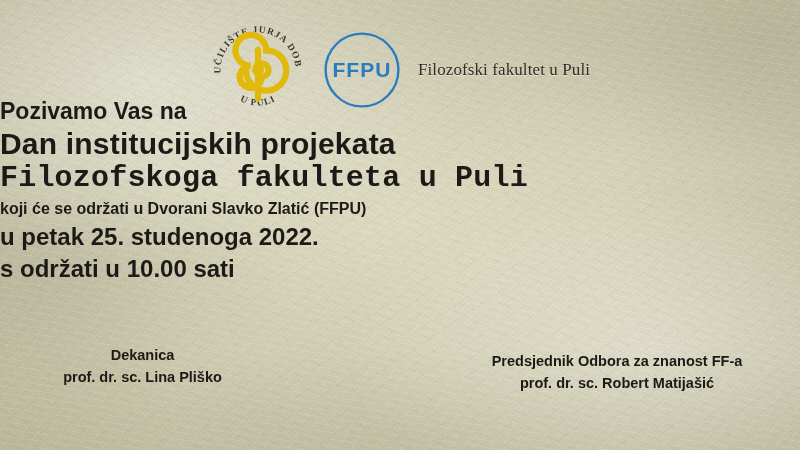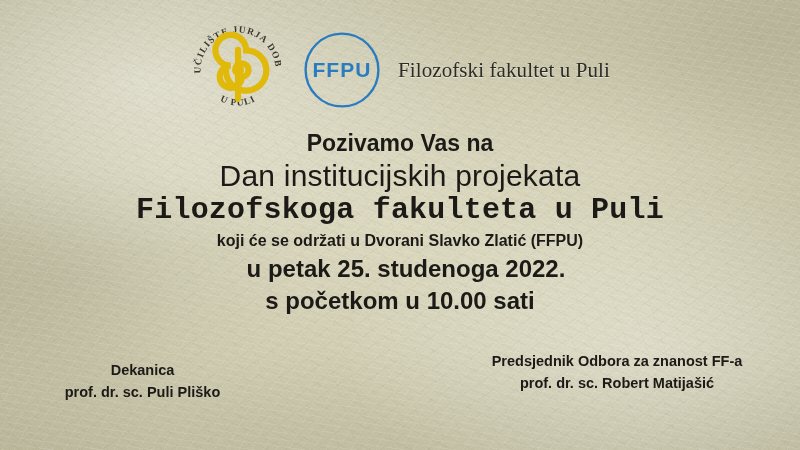--- a/index.html
+++ b/index.html
@@ -62,55 +62,55 @@
     width: 100%;
     display: flex;
     align-items: center;
     justify-content: center;
     gap: 14px;
   }
   .uni-logo { width: 96px; height: 96px; display: block; }
   .ffpu-logo { width: 84px; height: 84px; display: block; }
   .faculty-name {
     font-family: "Liberation Serif", serif;
-    font-size: 21px;
+    font-size: 17px;
     color: #2c2b26;
     letter-spacing: .1px;
     white-space: nowrap;
     margin-left: 0;
     text-shadow: 0 1px 0 rgba(255,255,250,.5);
   }
 
   
   .main {
     position: absolute;
-    top: 132px;
+    top: 100px;
     left: 0;
     width: 100%;
-    text-align: center;
+    text-align: left;
     color: #1c1a16;
   }
   .line { line-height: 1.0; white-space: nowrap; }
   .l-intro   { font-size: 23px; font-weight: 700; padding-bottom: 6px; }
-  .l-title1  { font-size: 30px; font-weight: 400; padding-bottom: 4px; letter-spacing: .2px; }
+  .l-title1  { font-size: 30px; font-weight: 700; padding-bottom: 4px; letter-spacing: .2px; }
   .l-title2  { font-size: 30px; font-weight: 700; padding-bottom: 8px; letter-spacing: .2px; font-family: Liberation Mono, monospace; }
   .l-where   { font-size: 16px; font-weight: 700; padding-bottom: 8px; }
-  .l-when    { font-size: 24px; font-weight: 700; padding-bottom: 8px; padding-left: 12px; }
+  .l-when    { font-size: 24px; font-weight: 700; padding-bottom: 8px; }
   .l-time    { font-size: 24px; font-weight: 700; }
 
   
   .sig {
     position: absolute;
     text-align: center;
     color: #1c1a16;
     font-size: 14.5px;
     font-weight: 700;
     line-height: 1.55;
   }
-  .sig-left  { left: 30px;  top: 359px; width: 225px; }
+  .sig-left  { left: 30px;  top: 344px; width: 225px; }
   .sig-right { right: 33px; top: 350px; width: 300px; }
   .sig .role { display: block; }
   .sig .person { display: block; }
 </style>
 </head>
 <body>
 
 <div id="poster">
 
   <div class="tex tex-a"></div>
@@ -151,26 +151,26 @@
 
       <div class="faculty-name">Filozofski fakultet u Puli</div>
     </div>
 
     <div class="main">
       <div class="line l-intro">Pozivamo Vas na</div>
       <div class="line l-title1">Dan institucijskih projekata</div>
       <div class="line l-title2">Filozofskoga fakulteta u Puli</div>
       <div class="line l-where">koji će se održati u Dvorani Slavko Zlatić (FFPU)</div>
       <div class="line l-when">u petak 25. studenoga 2022.</div>
-      <div class="line l-time">s početkom u 10.00 sati</div>
+      <div class="line l-time">s održati u 10.00 sati</div>
     </div>
 
     <div class="sig sig-left">
       <span class="role">Dekanica</span>
-      <span class="person">prof. dr. sc. Puli Pliško</span>
+      <span class="person">prof. dr. sc. Lina Pliško</span>
     </div>
 
     <div class="sig sig-right">
       <span class="role">Predsjednik Odbora za znanost FF-a</span>
       <span class="person">prof. dr. sc. Robert Matijašić</span>
     </div>
 
   </div>
 </div>
 

